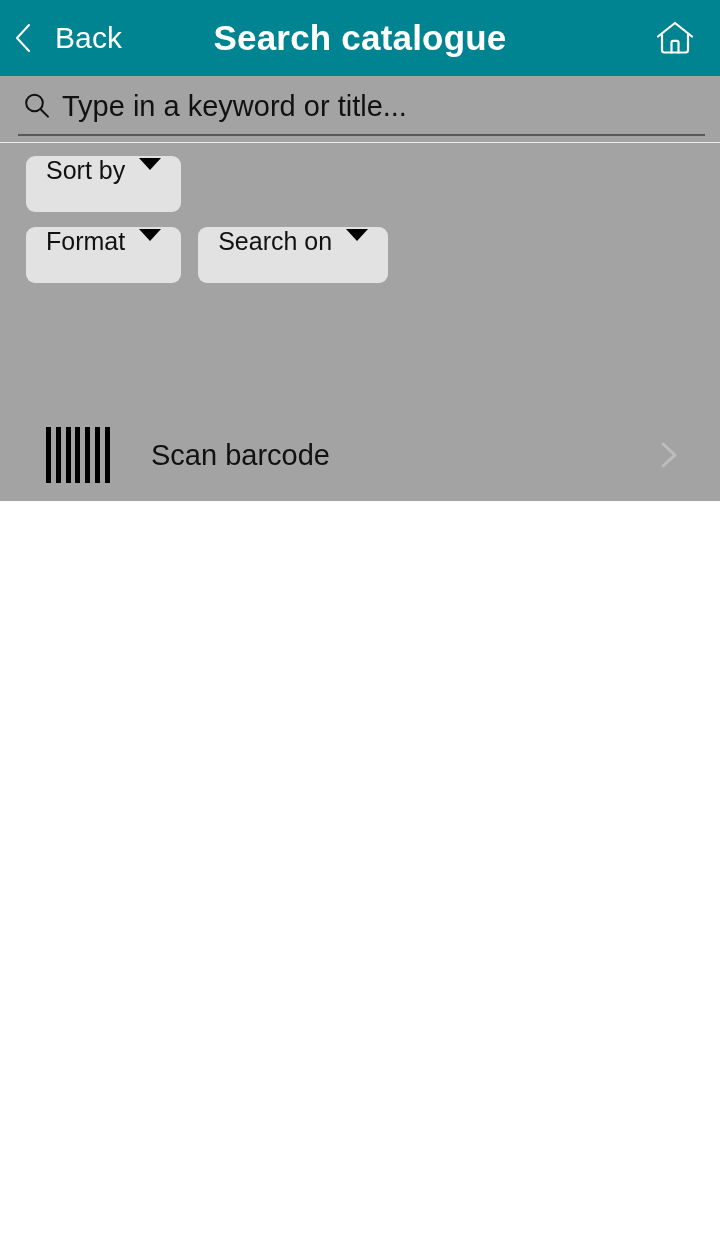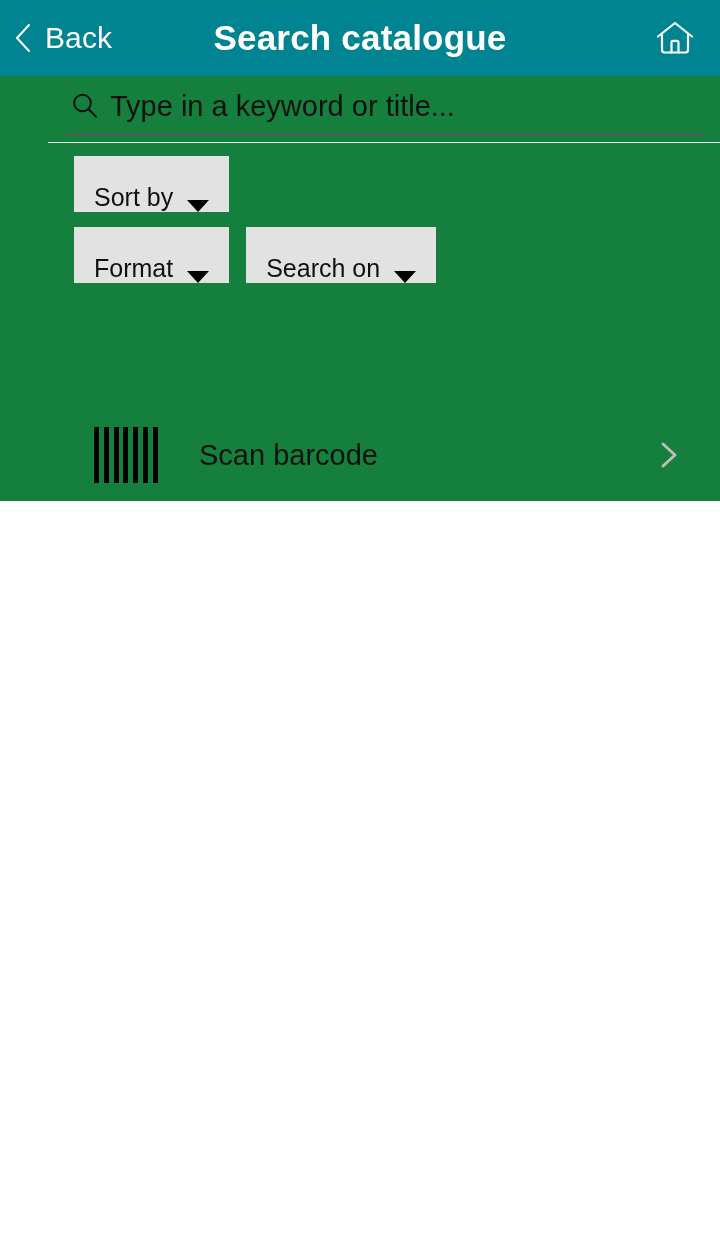--- a/index.html
+++ b/index.html
@@ -20,21 +20,21 @@
     position: relative;
     height: 76px;
     background: #008491;
     display: flex;
     align-items: center;
     box-sizing: border-box;
   }
   .back-button {
     display: flex;
     align-items: center;
-    gap: 13px;
+    gap: 23px;
     padding-left: 14px;
     height: 100%;
     cursor: pointer;
     position: relative;
     z-index: 2;
   }
   .back-chevron {
     display: block;
     width: 18px;
     height: 30px;
@@ -130,25 +130,25 @@
     padding: 13px 0 0 26px;
   }
   .chip-row {
     display: flex;
     align-items: flex-start;
     gap: 17px;
     margin-bottom: 15px;
   }
   .chip {
     display: inline-flex;
-    align-items: flex-end;
+    align-items: flex-start;
     gap: 14px;
     background: #e2e2e2;
     border: 0;
-    border-radius: 0;
+    border-radius: 9px;
     height: 56px;
     padding: 0 20px;
     font-family: "Liberation Sans", sans-serif;
     font-size: 25px;
     color: #111111;
     cursor: pointer;
     box-sizing: border-box;
     white-space: nowrap;
   }
   .chip-caret {
@@ -197,22 +197,21 @@
     width: 34px;
     height: 34px;
     display: flex;
     align-items: center;
     justify-content: center;
     margin-right: 11px;
   }
   .row-chevron svg { display: block; }
 
   .page-body {
-    background: #15803d;
-    padding-left: 48px;
+    background: #a3a3a3;
   }
 </style>
 </head>
 <body>
 
 <div class="app-header">
 
   <div class="back-button">
     <span class="back-chevron">
       <svg width="18" height="30" viewBox="0 0 18 30" fill="none" xmlns="http://www.w3.org/2000/svg" aria-hidden="true">

